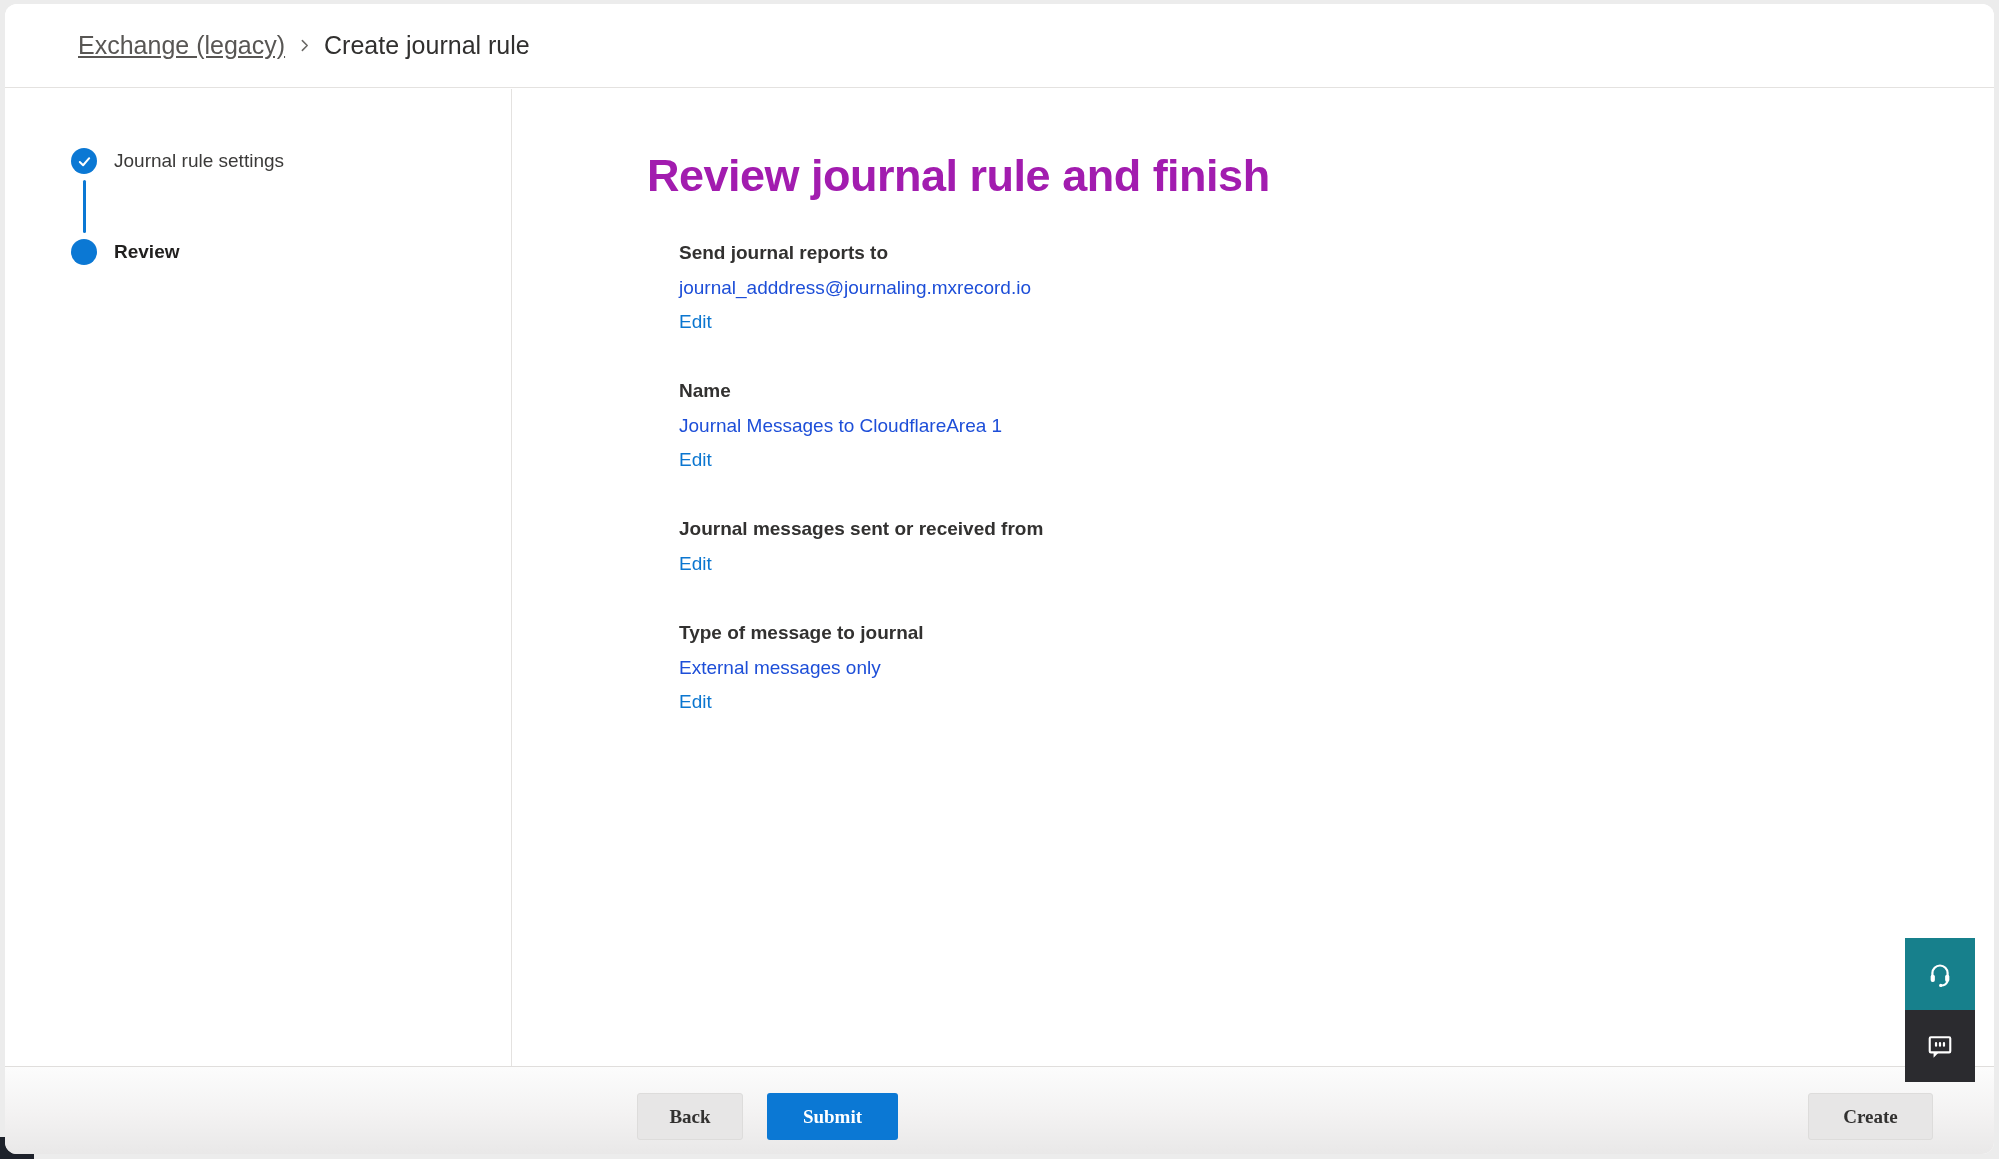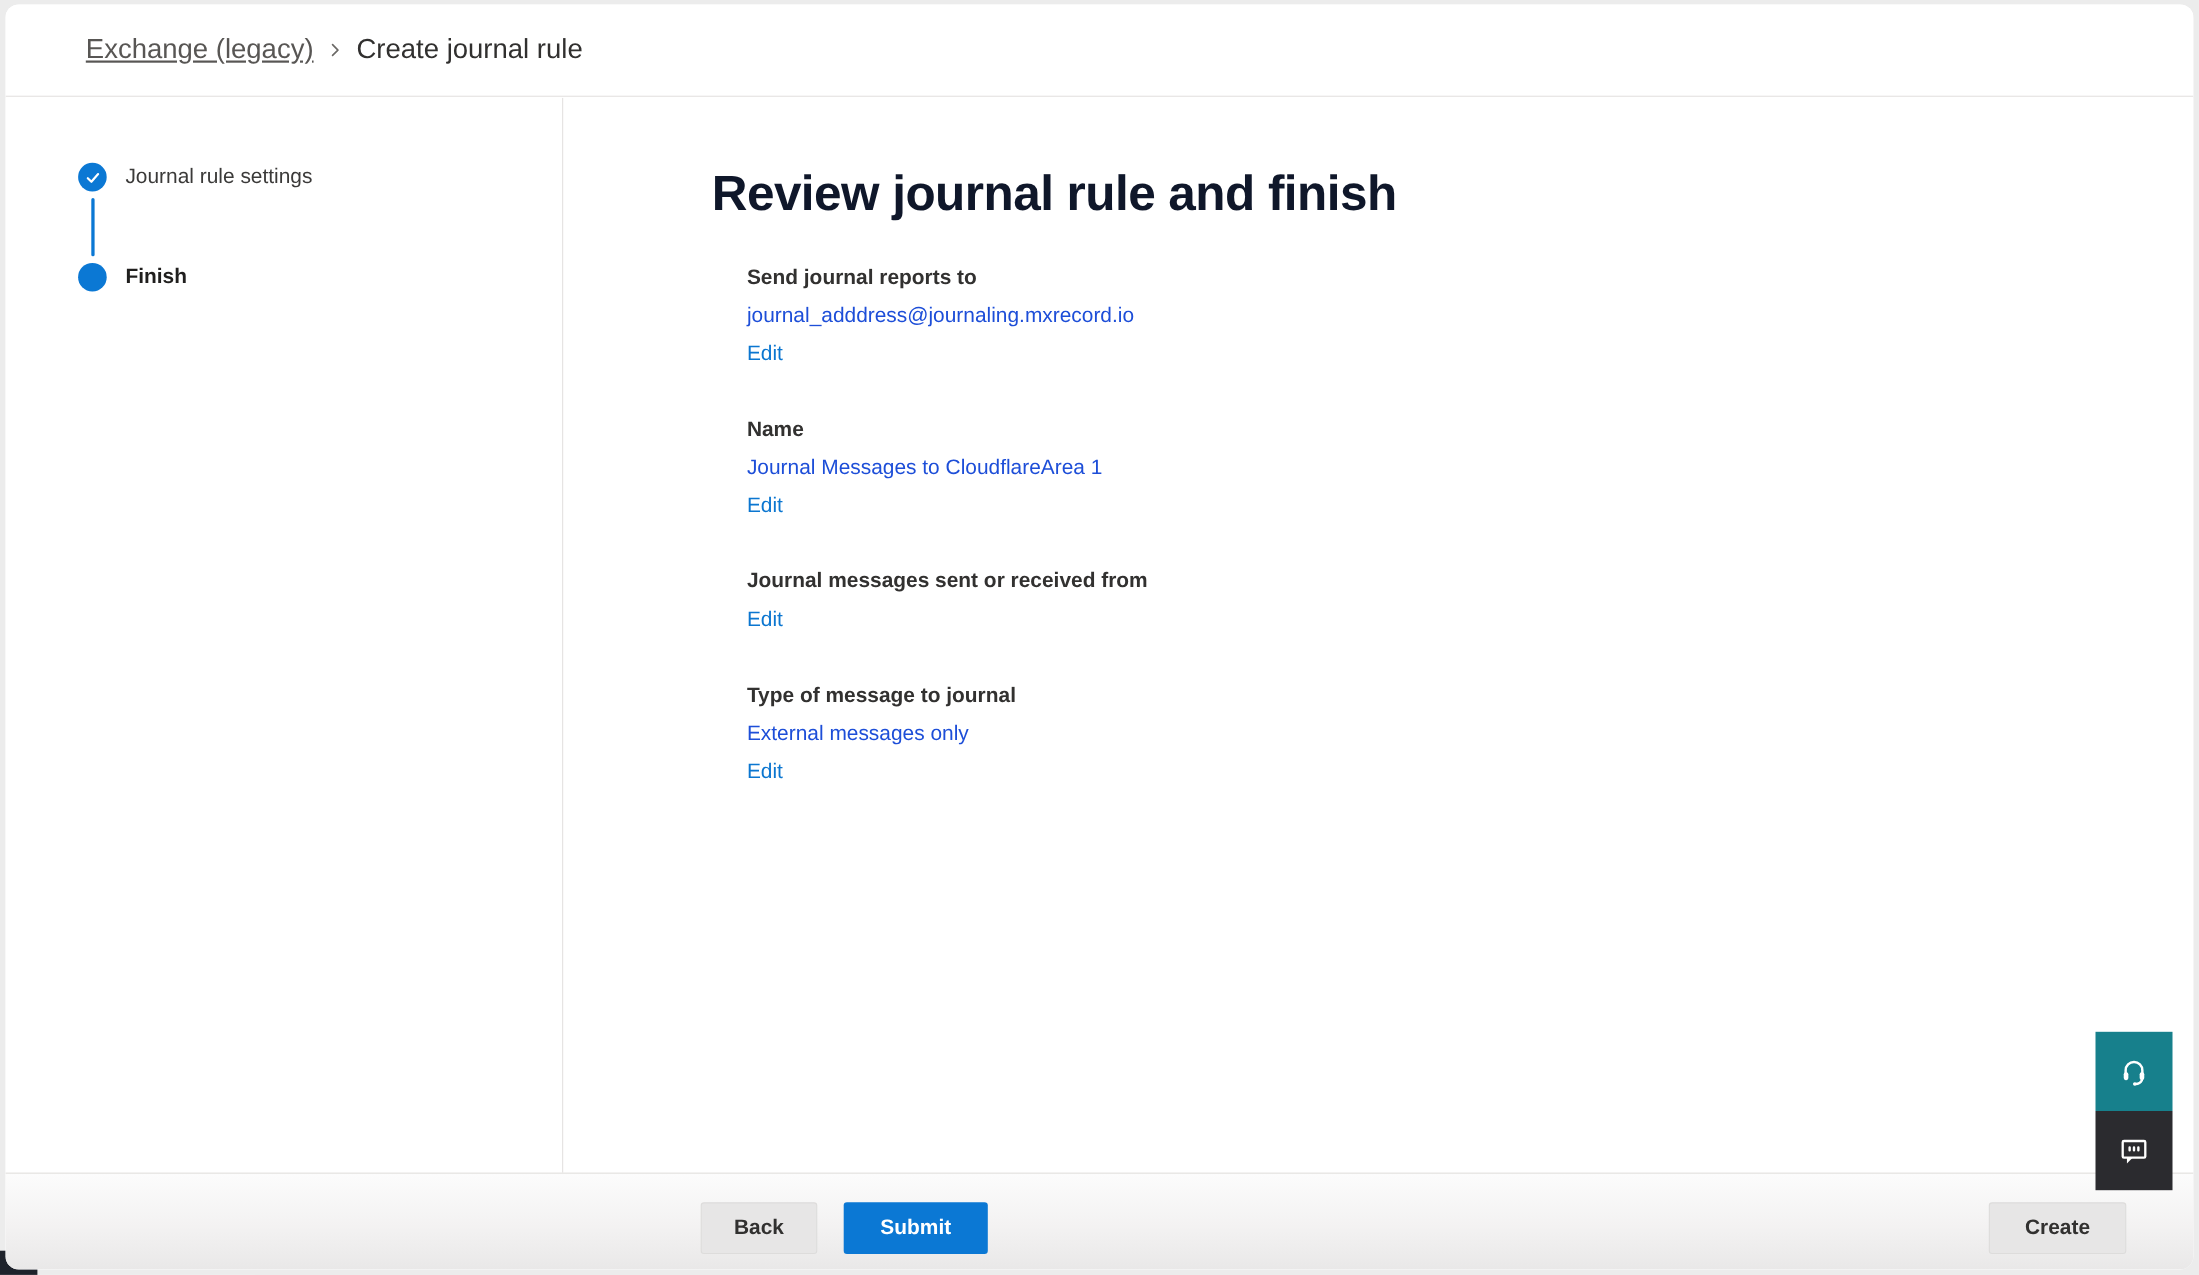--- a/index.html
+++ b/index.html
@@ -52,33 +52,34 @@
     margin: 6px 0 6px 11.5px; border-radius: 2px;
   }
   
   .main {
     position: absolute; top: 85px; left: 574px; right: 0; bottom: 88px;
     background: #fff;
     padding: 58px 80px 0 68px;
     overflow: hidden;
   }
   .page-title {
-    font-size: 45px; font-weight: 700; color: #0f172a;
+    font-size: 45px; font-weight: 700; color: #a21caf;
     letter-spacing: -0.5px; line-height: 58px;
     margin-bottom: 34px;
   }
   .section { margin-bottom: 42px; margin-left: 32px; }
   .section-label { font-size: 19px; font-weight: 700; color: #323130; line-height: 27px; margin-bottom: 8px; }
   .section-value { font-size: 19px; color: #1d4ed8; line-height: 27px; margin-bottom: 7px; }
   .edit-link { display: inline-block; font-size: 19px; color: var(--link); line-height: 27px; cursor: pointer; text-decoration: none; }
   
   .footer {
     position: absolute; left: 0; right: 0; bottom: 0; height: 88px;
     border-top: 1px solid #e0dedc;
     background: linear-gradient(180deg, #fcfcfc 0%, #f3f2f2 55%, #e9e8e8 100%);
+    font-family: Liberation Serif, serif;
   }
   .btn {
     position: absolute; top: 26px; height: 47px;
     border: none; border-radius: 3px;
     font-family: inherit; font-size: 19px; font-weight: 600;
     cursor: pointer;
   }
   .btn-gray { background: #e7e6e6; color: #323130; border: 1px solid #dddcdb; }
   .btn-back { left: 632px; width: 106px; }
   .btn-submit { left: 762px; width: 131px; background: var(--accent); color: #fff; }
@@ -116,21 +117,21 @@
       <span class="step-circle">
         <svg width="15" height="15" viewBox="0 0 16 16" fill="none" stroke="#ffffff" stroke-width="2.1" stroke-linecap="round" stroke-linejoin="round">
             <path d="M3 8.5 L6.5 12 L13 4.5"></path>
           </svg>
       </span>
       <span class="step-label">Journal rule settings</span>
     </div>
     <div class="step-connector"></div>
     <div class="step-row">
       <span class="step-circle"></span>
-      <span class="step-label current">Finish</span>
+      <span class="step-label current">Review</span>
     </div>
   </div>
 
   <div class="main">
     <h1 class="page-title">Review journal rule and finish</h1>
     <div id="sections">
         <div class="section"><div class="section-label">Send journal reports to</div><div class="section-value">journal_adddress@journaling.mxrecord.io</div><a class="edit-link">Edit</a></div>
         <div class="section"><div class="section-label">Name</div><div class="section-value">Journal Messages to CloudflareArea 1</div><a class="edit-link">Edit</a></div>
         <div class="section"><div class="section-label">Journal messages sent or received from</div><a class="edit-link">Edit</a></div>
         <div class="section"><div class="section-label">Type of message to journal</div><div class="section-value">External messages only</div><a class="edit-link">Edit</a></div>

